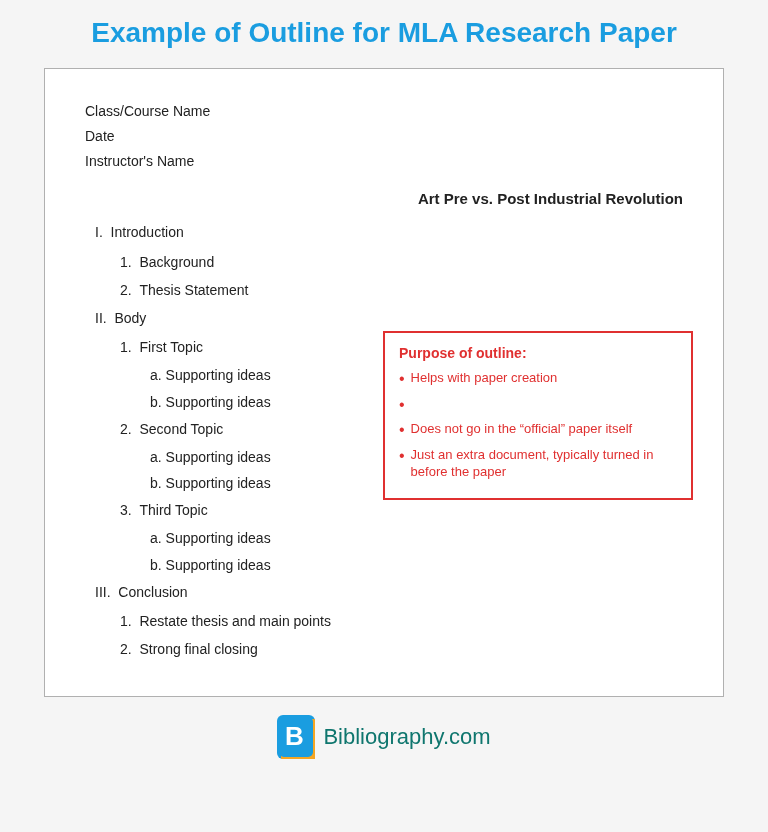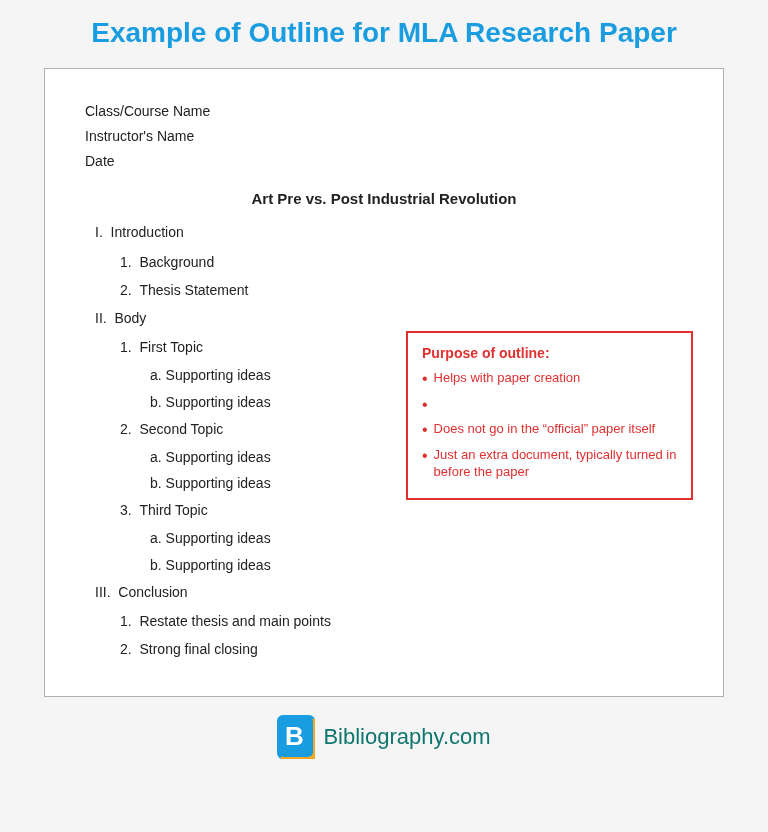--- a/index.html
+++ b/index.html
@@ -28,21 +28,21 @@
       padding: 30px 40px 30px 40px;
       position: relative;
     }
     .meta-info {
       font-size: 14px;
       color: #222;
       margin-bottom: 16px;
       line-height: 1.8;
     }
     .paper-title {
-      text-align: center;
+      text-align: right;
       font-weight: bold;
       font-size: 15px;
       color: #222;
       margin-bottom: 14px;
     }
     .outline-body {
       font-size: 14px;
       color: #222;
       position: relative;
     }
@@ -58,21 +58,21 @@
       margin-left: 65px;
       margin-bottom: 3px;
     }
     .outline-line {
       line-height: 1.7;
     }
     .purpose-box {
       position: absolute;
       top: 110px;
       right: -10px;
-      width: 287px;
+      width: 310px;
       border: 2px solid #e03030;
       background: #fff;
       padding: 12px 14px;
       font-size: 13px;
       color: #e03030;
     }
     .purpose-title {
       font-weight: bold;
       font-size: 14px;
       margin-bottom: 8px;
@@ -124,22 +124,22 @@
     }
   </style>
 </head>
 <body>
 
 <div id="page-title">Example of Outline for MLA Research Paper</div>
 
 <div class="paper-container">
   <div class="meta-info">
     <div>Class/Course Name</div>
+    <div>Date</div>
     <div>Instructor's Name</div>
-    <div>Date</div>
   </div>
 
   <div class="paper-title">Art Pre vs. Post Industrial Revolution</div>
 
   <div class="outline-body">
 
     <div class="level1 outline-line">
       <span>I.&nbsp;&nbsp;</span><span>Introduction</span>
     </div>
     <div class="level2 outline-line">

